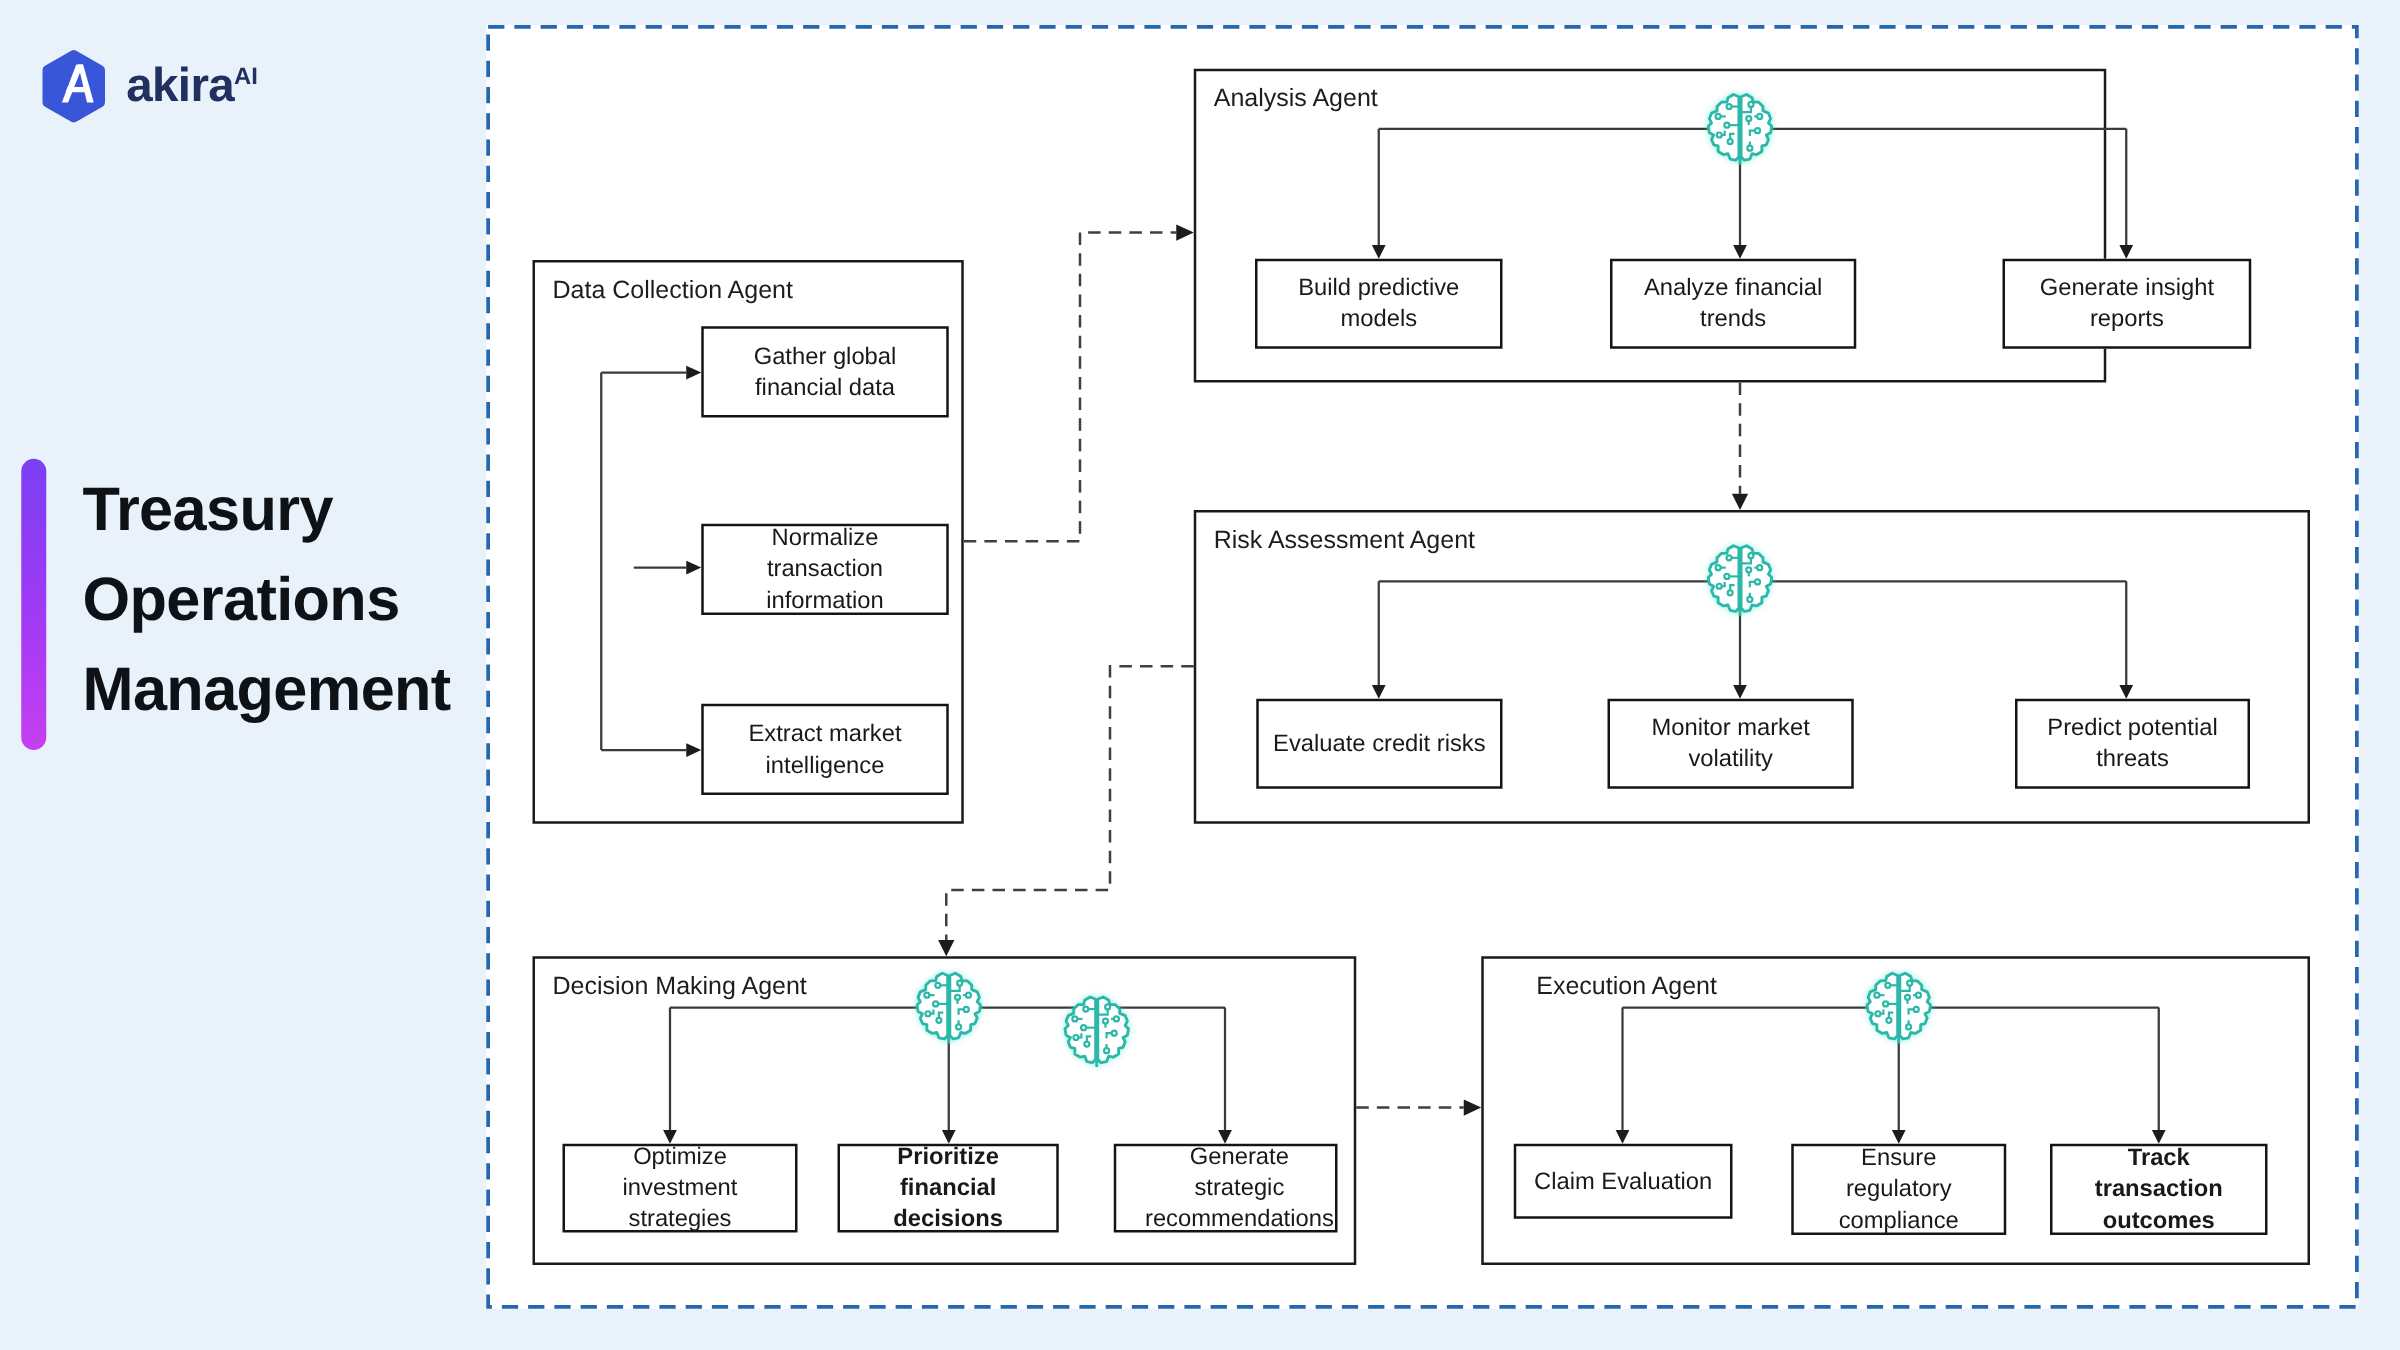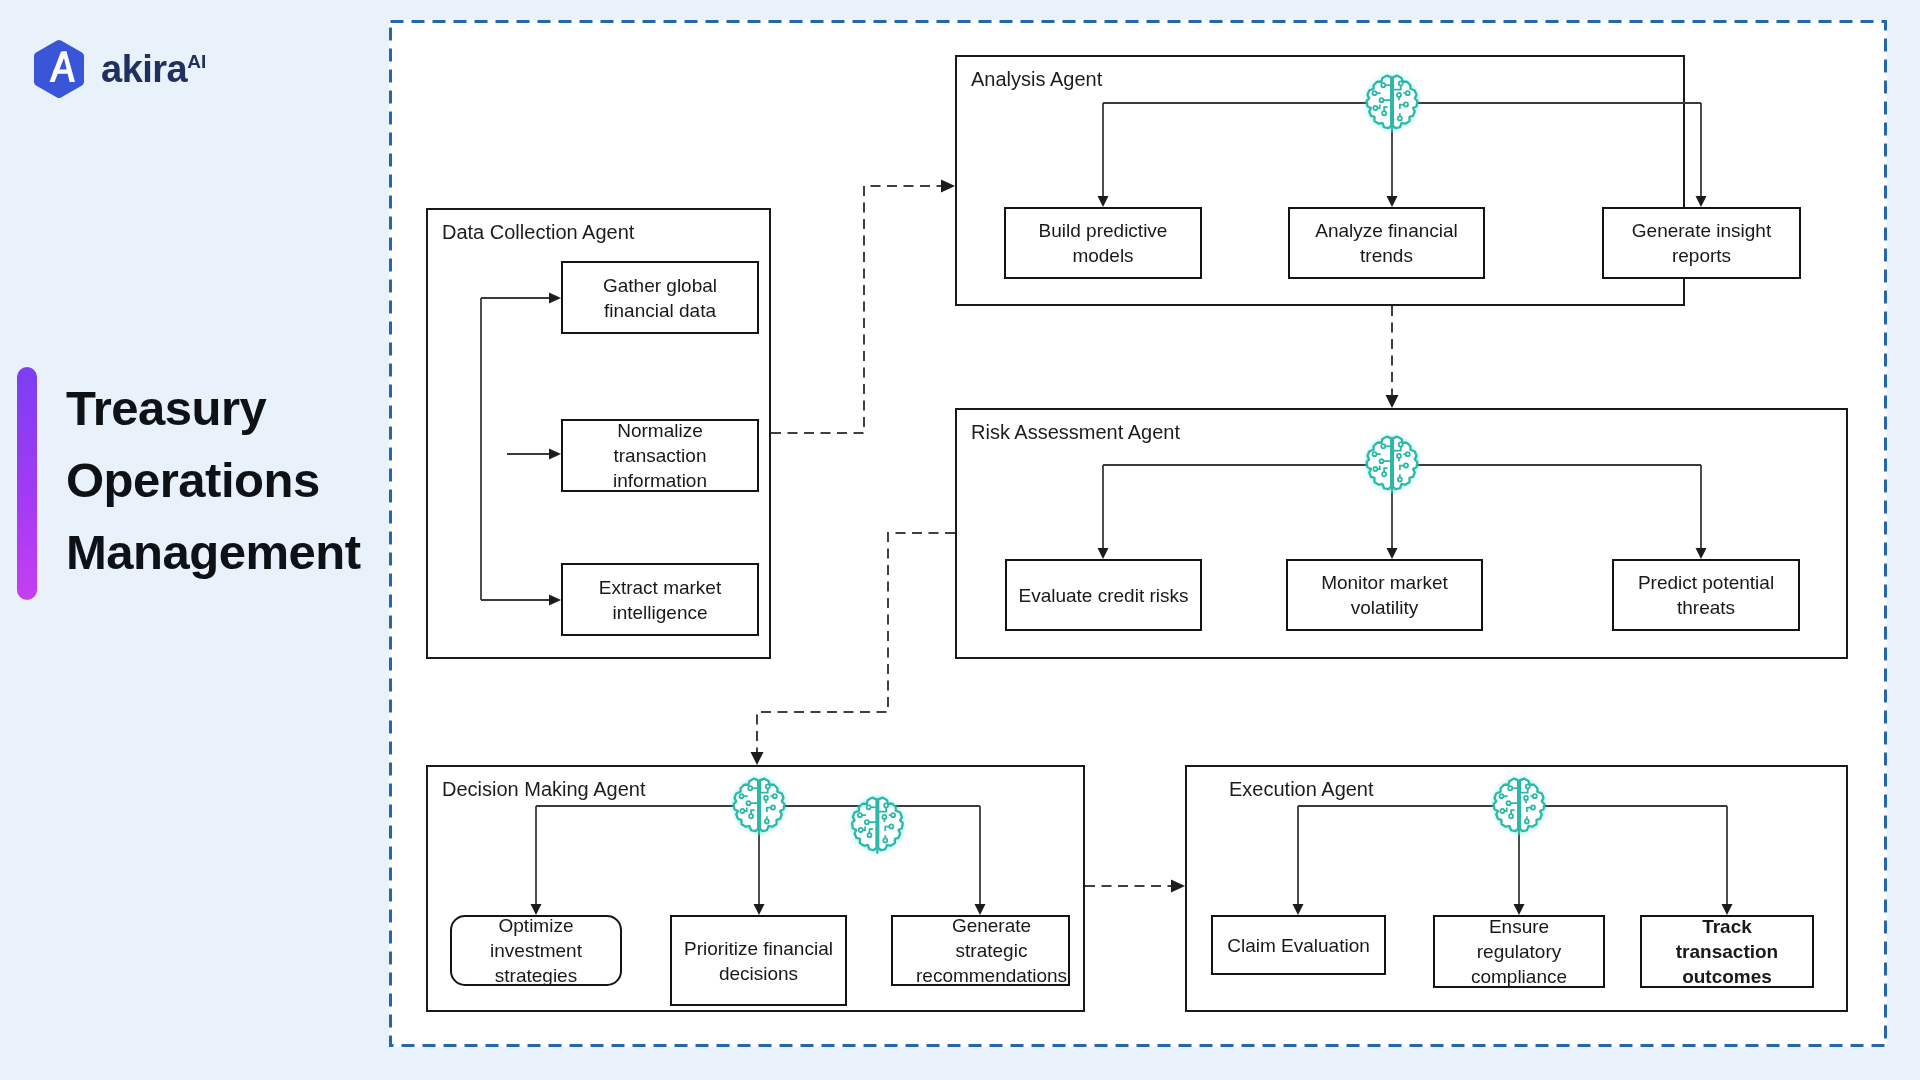--- a/index.html
+++ b/index.html
@@ -32,22 +32,22 @@
     font-size:19px;line-height:25px;color:#191919;padding:2px 10px;}
   #t-dc-0{left:561px;top:261px;width:198px;height:73px;}
   #t-dc-1{left:561px;top:419px;width:198px;height:73px;}
   #t-dc-2{left:561px;top:563px;width:198px;height:73px;}
   #t-an-0{left:1004px;top:207px;width:198px;height:72px;}
   #t-an-1{left:1288px;top:207px;width:197px;height:72px;}
   #t-an-2{left:1602px;top:207px;width:199px;height:72px;}
   #t-rk-0{left:1005px;top:559px;width:197px;height:72px;}
   #t-rk-1{left:1286px;top:559px;width:197px;height:72px;}
   #t-rk-2{left:1612px;top:559px;width:188px;height:72px;}
-  #t-dm-0{left:450px;top:915px;width:172px;height:71px;border-radius:15px;}
-  #t-dm-1{left:670px;top:915px;width:177px;height:91px;}
+  #t-dm-0{left:450px;top:915px;width:188px;height:71px;}
+  #t-dm-1{left:670px;top:915px;width:177px;height:71px;font-weight:bold;}
   #t-dm-2{left:891px;top:915px;width:179px;height:71px;padding-left:32px;}
   #t-ex-0{left:1211px;top:915px;width:175px;height:60px;}
   #t-ex-1{left:1433px;top:915px;width:172px;height:73px;}
   #t-ex-2{left:1640px;top:915px;width:174px;height:73px;font-weight:bold;}
   
   .overlay{position:absolute;left:0;top:0;pointer-events:none;}
   .solid-line{stroke:#3a3a3a;stroke-width:1.8;fill:none;}
   .dashed-line{stroke:#3f3f3f;stroke-width:2;fill:none;stroke-dasharray:10 6.5;}
   .arrow{fill:#1c1c1c;stroke:none;}
   .frame{stroke:#2666ad;stroke-width:3;fill:none;stroke-dasharray:13 8;}

